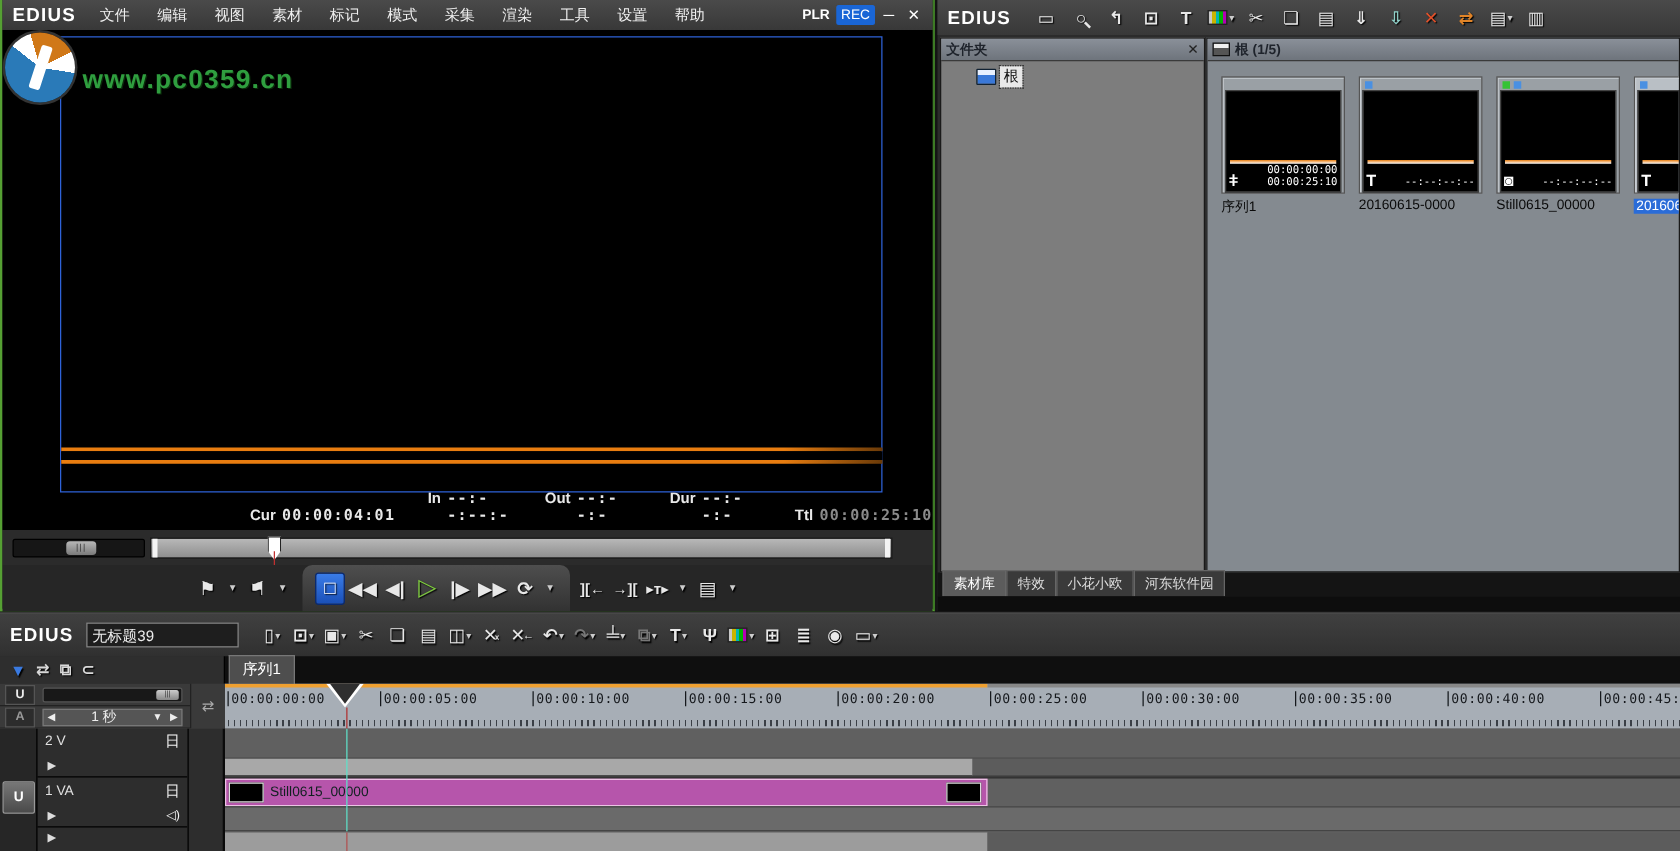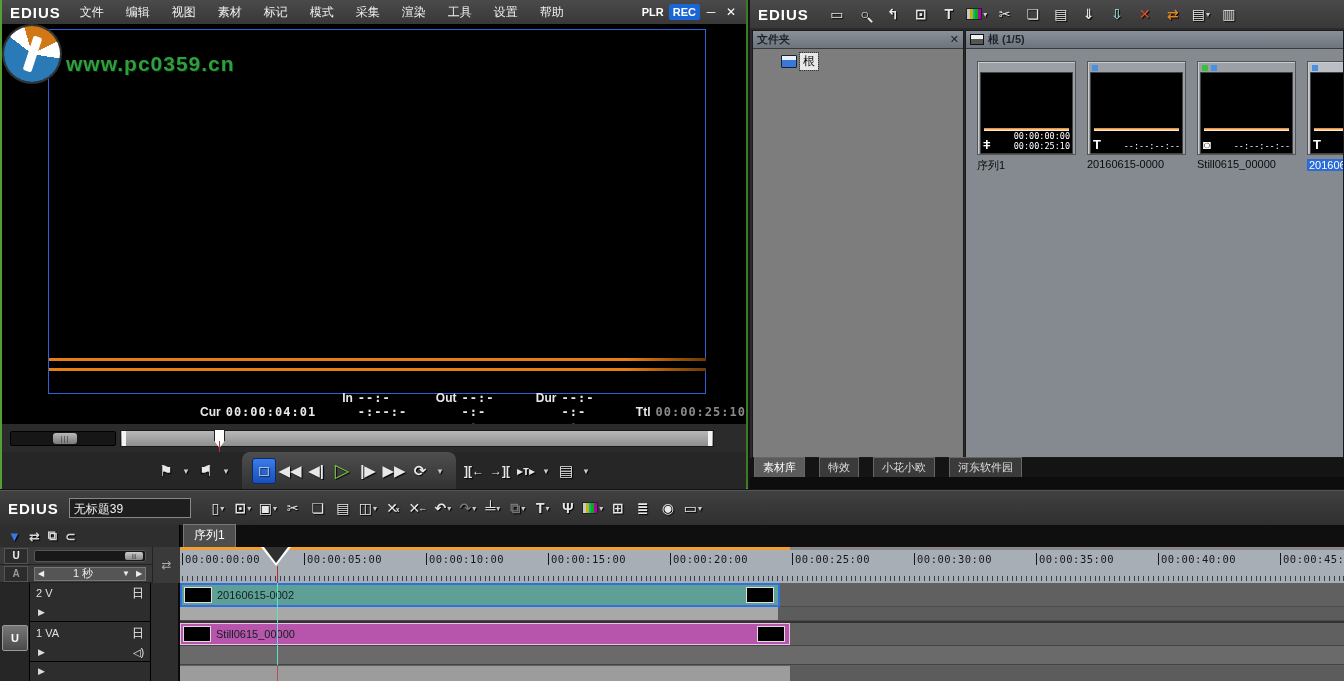--- a/index.html
+++ b/index.html
@@ -11,21 +11,21 @@
   
   #player-window { position:absolute; left:0; top:0; width:748px; height:489px; background:#1c1c1c;
     border-left:2px solid #55a033; border-right:2px solid #3d7a25; border-bottom:2px solid #55a033; }
   .menubar { position:absolute; left:0; top:0; right:0; height:24px; background:linear-gradient(#4a4a4a,#383838);
     display:flex; align-items:center; color:#eee; }
   .app-logo { font-weight:bold; font-size:15px; letter-spacing:1px; color:#fff; padding:0 10px 0 8px; }
   .menu-items { display:flex; gap:4px; }
   .menu-item { font-size:12px; color:#f0f0f0; padding:3px 9px; cursor:default; }
   .menubar-right { margin-left:auto; display:flex; align-items:center; gap:2px; padding-right:6px; }
   .plr-btn { color:#fff; font-weight:bold; font-size:11px; padding:2px 3px; }
-  .rec-btn { color:#fff; font-weight:bold; font-size:11px; background:#1a66d6; padding:2px 4px; border-radius:2px; }
+  .rec-btn { color:#fff; font-weight:normal; font-size:11px; background:#1a66d6; padding:2px 4px; border-radius:2px; }
   .win-btn { color:#fff; font-size:12px; font-weight:bold; width:18px; text-align:center; }
 
   .preview { position:absolute; left:0; top:24px; width:100%; height:376px; background:#000; overflow:hidden; }
   .preview-frame { position:absolute; left:46px; top:5px; width:658px; height:365px; border:1px solid #2e62d8; }
   .wm-logo { position:absolute; left:2px; top:2px; width:56px; height:56px; border-radius:50%;
     background:conic-gradient(from 200deg,#2a7ab8 0 30%,#ffffff 30% 40%,#d07818 40% 62%,#ffffff 62% 72%,#2a7ab8 72%);
     box-shadow:0 0 0 2px #333; }
   .wm-logo::after { content:""; position:absolute; left:24px; top:10px; width:9px; height:36px; background:#fff; transform:rotate(18deg); border-radius:2px; }
   .wm-line1 { position:absolute; left:62px; top:-6px; font-size:27px; font-weight:bold; color:#1f74b4; text-shadow:1px 1px 0 #0a2a3a; letter-spacing:4px; }
   .wm-line2 { position:absolute; left:64px; top:28px; font-size:21px; font-weight:bold; color:#2f9e3f; text-shadow:1px 1px 0 #0a2a0a; letter-spacing:1px; }
@@ -94,21 +94,21 @@
   .dots { height:8px; display:flex; gap:3px; padding-left:2px; }
   .dot { width:6px; height:6px; margin-top:1px; }
   .thumb { position:relative; width:93px; height:82px; background:#000; border:1px solid #444; }
   .thumb-line { position:absolute; left:3px; right:3px; top:55px; height:3px; background:linear-gradient(#e87d10,#fff); }
   .thumb-foot { position:absolute; left:2px; right:2px; bottom:2px; display:flex; align-items:flex-end; justify-content:space-between; }
   .thumb-icon { color:#fff; font-size:13px; font-weight:bold; line-height:12px; }
   .thumb-tc { color:#fff; font-size:8.5px; text-align:right; line-height:10px; }
   .bin-label { margin-top:3px; font-size:11px; color:#0a0a0a; white-space:nowrap; }
   .bin-label.selected { background:#2a6cd8; color:#fff; display:inline-block; padding:0 2px; }
 
-  .bin-tabs { position:absolute; left:0; top:458px; right:0; height:19px; background:#141414; display:flex; align-items:center; padding-left:4px; gap:14px; }
+  .bin-tabs { position:absolute; left:0; top:458px; right:0; height:19px; background:#141414; display:flex; align-items:flex-end; padding-left:4px; gap:0; }
   .bin-tab { font-size:11px; color:#ddd; background:#3a3a3a; border:1px solid #666; border-bottom:none; padding:2px 8px 3px; }
   .bin-tab.active { background:#5c5c5c; color:#fff; }
   .bin-bottom { position:absolute; left:0; top:477px; right:0; height:12px; background:#0d0d0d; }
 
   
   #timeline-window { position:absolute; left:0; top:490px; width:1344px; height:191px; background:#2e2e2e; border-top:1px solid #555; }
   .tl-header { position:absolute; left:0; top:0; right:0; height:34px; background:linear-gradient(#404040,#303030); display:flex; align-items:center; }
   .tl-header .app-logo { font-size:15px; }
   .project-field { width:122px; height:20px; background:#1e1e1e; border:1px solid #888; color:#eee; font-size:12px; padding:2px 4px; }
   .tl-toolbar { display:flex; align-items:center; gap:3px; margin-left:16px; }
@@ -548,25 +548,20 @@
         </div>
       <div class="ruler-ticks"></div>
       <div class="playhead-tri"></div>
       <div class="playhead-tri-inner"></div>
     </div>
     <div class="tl-cursor-red1"></div>
 
     <div class="tracks-area">
       <div class="track-content">
         <div class="row-2v"></div>
-        <div class="clip clip-teal">
-          <span class="clip-thumb"></span>
-          <span class="clip-label">20160615-0002</span>
-          <span class="clip-thumb end"></span>
-        </div>
         <div class="row-2v-sub"></div>
         <div class="row-2v-sub-rest"></div>
         <div class="row-sep"></div>
         <div class="row-1va"></div>
         <div class="clip clip-magenta">
           <span class="clip-thumb"></span>
           <span class="clip-label">Still0615_00000</span>
           <span class="clip-thumb end"></span>
         </div>
         <div class="row-1va-dark"></div>

